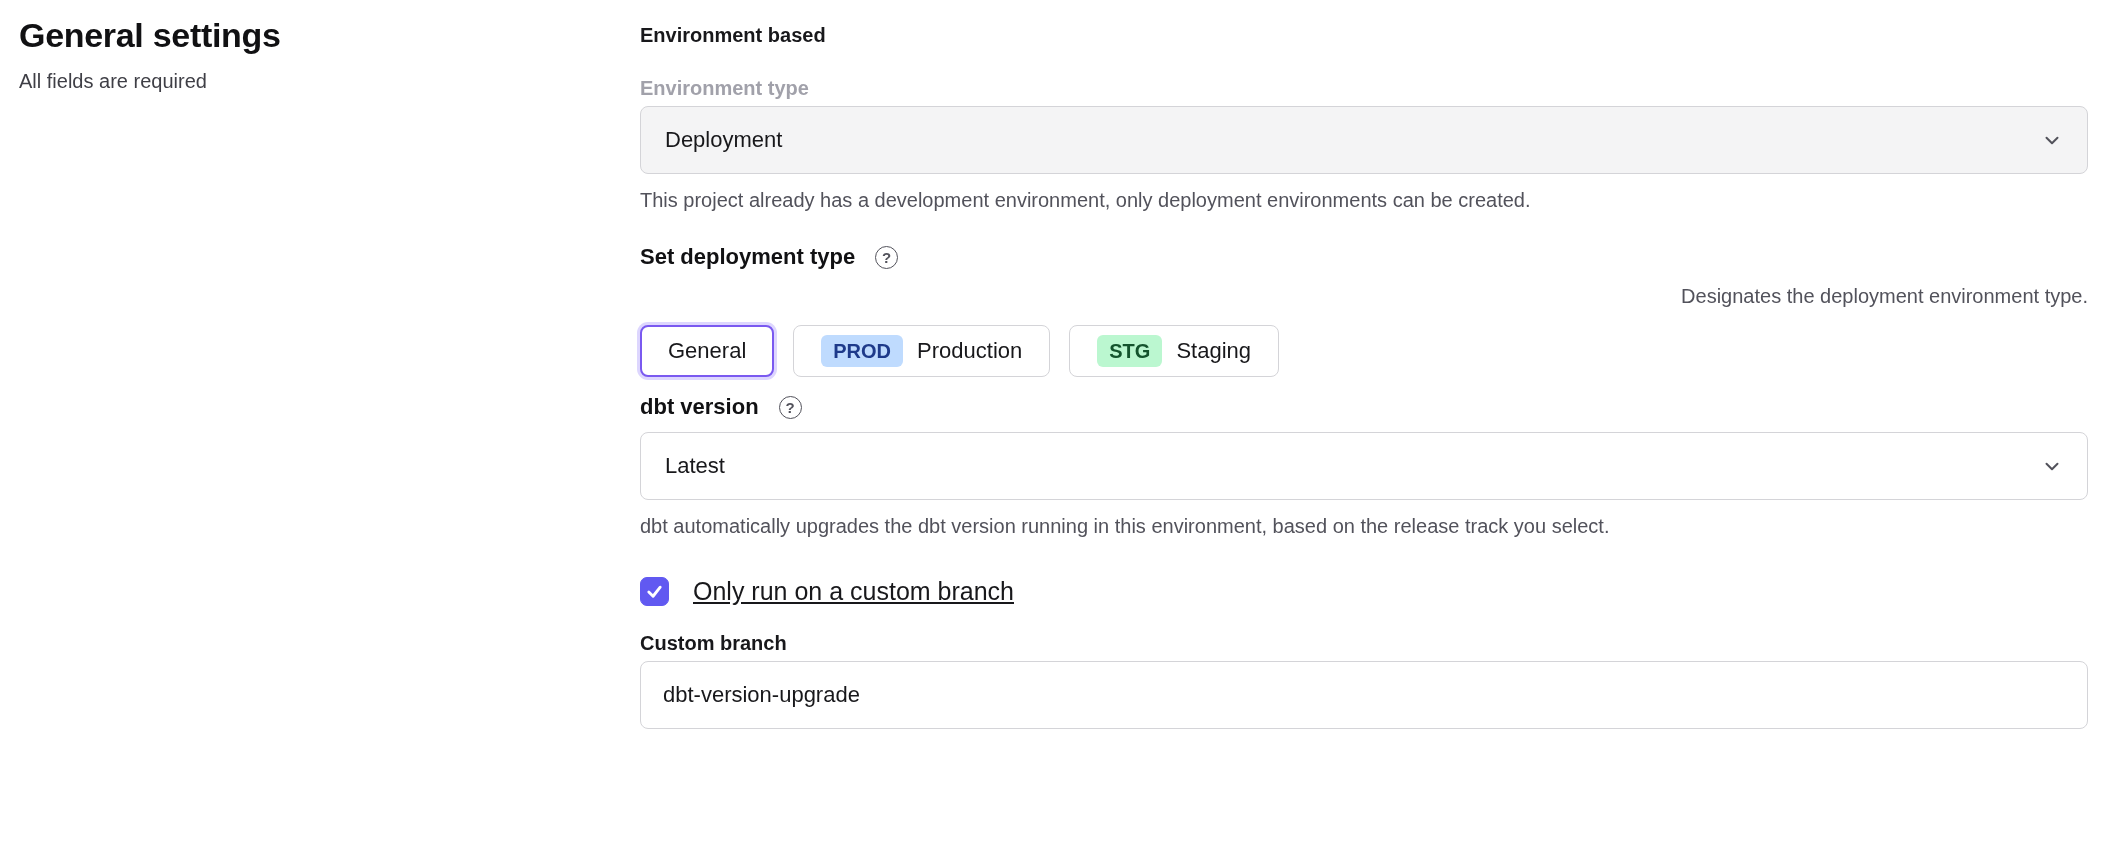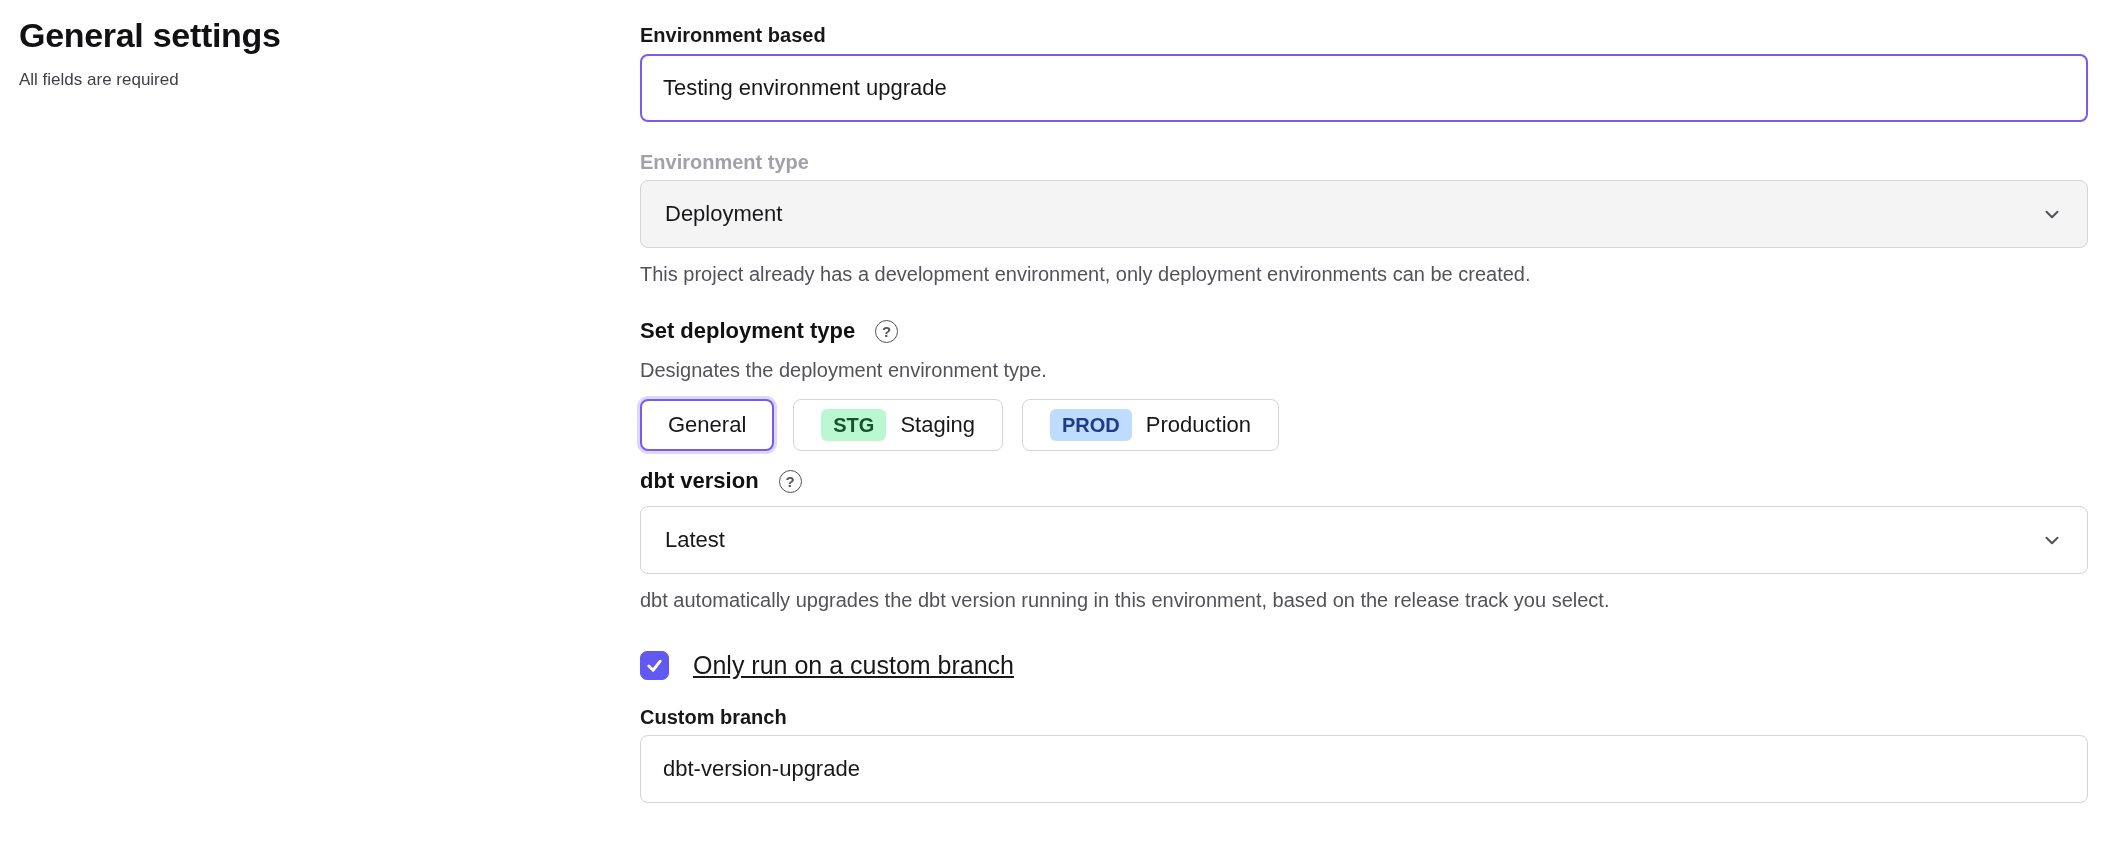--- a/index.html
+++ b/index.html
@@ -18,21 +18,21 @@
   }
   *{box-sizing:border-box;}
   html,body{margin:0;padding:0;}
   body{
     width:2116px;height:864px;position:relative;background:#ffffff;
     font-family:"Liberation Sans", sans-serif;color:var(--label-text);
     overflow:hidden;
   }
   .left-col{position:absolute;left:19px;top:16px;width:560px;}
   .page-title{font-size:34px;font-weight:700;margin:0;color:#111113;letter-spacing:-0.3px;}
-  .page-subtitle{margin-top:15px;font-size:17px;color:#3f3f46;}
+  .page-subtitle{margin-top:15px;font-size:20px;color:#3f3f46;}
 
   .form-col{position:absolute;left:640px;top:0;width:1448px;}
 
   .label{font-size:20px;font-weight:600;color:var(--label-text);line-height:26px;}
   .label.disabled{color:var(--disabled-label);}
   .helper{font-size:20px;color:var(--helper-text);line-height:26px;}
 
   .text-input{
     width:100%;height:68px;border-radius:8px;border:1px solid var(--border);
     font-size:22px;padding:0 22px;color:var(--label-text);background:#fff;
@@ -82,41 +82,40 @@
   .checkbox.checked svg{display:block;}
   .checkbox-label{font-size:25px;color:var(--label-text);font-weight:500;text-decoration:underline;}
 
   
   .mt-env-name-label{margin-top:22px;}
   .mt-env-name-input{margin-top:6px;}
   .mt-env-type-label{margin-top:27px;}
   .mt-env-type-select{margin-top:5px;}
   .mt-env-type-helper{margin-top:13px;}
   .mt-deploy-heading{margin-top:30px;}
-  .mt-deploy-helper{margin-top:12px;}
+  .mt-deploy-helper{margin-top:12px;text-align:right;}
   .mt-btn-row{margin-top:16px;}
   .mt-dbt-heading{margin-top:16px;}
   .mt-dbt-select{margin-top:11px;}
   .mt-dbt-helper{margin-top:13px;}
   .mt-checkbox-row{margin-top:38px;}
   .mt-branch-label{margin-top:24px;}
   .mt-branch-input{margin-top:5px;}
 </style>
 </head>
 <body>
 
 <div class="left-col">
   <h1 class="page-title">General settings</h1>
   <div class="page-subtitle">All fields are required</div>
 </div>
 
 <div class="form-col">
 
   <div class="label mt-env-name-label">Environment based</div>
-  <input class="text-input focused mt-env-name-input" type="text" value="Testing environment upgrade" style="">
 
   <div class="label disabled mt-env-type-label">Environment type</div>
   <div class="select disabled mt-env-type-select">
     <span>Deployment</span>
     <span class="chevron">
       <svg width="22" height="22" viewBox="0 0 20 20" fill="none" stroke="currentColor" stroke-width="1.8" stroke-linecap="round" stroke-linejoin="round">
           <polyline points="5,8 10,13 15,8"></polyline>
         </svg>
     </span>
   </div>
@@ -126,26 +125,26 @@
     <span class="heading">Set deployment type</span>
     <span class="help-icon">?</span>
   </div>
   <div class="helper mt-deploy-helper">Designates the deployment environment type.</div>
 
   <div class="btn-row mt-btn-row">
     <button class="type-btn selected">
       <span>General</span>
     </button>
     <button class="type-btn">
+      <span class="badge prod">PROD</span>
+      <span>Production</span>
+    </button>
+    <button class="type-btn">
       <span class="badge stg">STG</span>
       <span>Staging</span>
-    </button>
-    <button class="type-btn">
-      <span class="badge prod">PROD</span>
-      <span>Production</span>
     </button>
   </div>
 
   <div class="heading-row mt-dbt-heading">
     <span class="heading">dbt version</span>
     <span class="help-icon">?</span>
   </div>
   <div class="select mt-dbt-select">
     <span>Latest</span>
     <span class="chevron">

